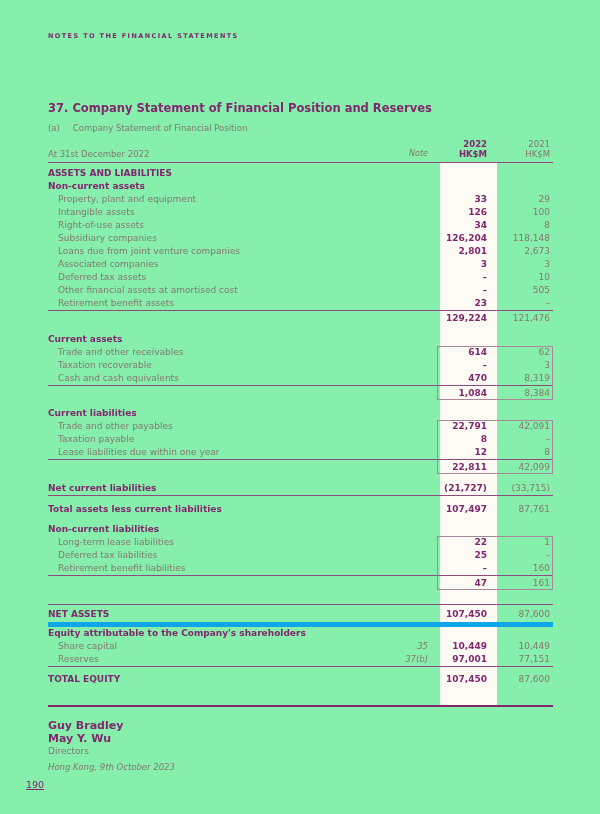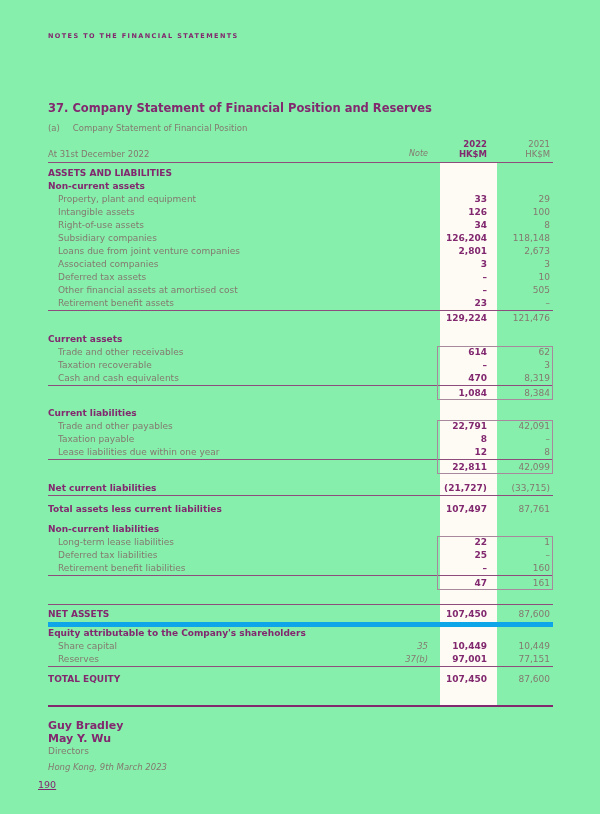--- a/index.html
+++ b/index.html
@@ -59,21 +59,21 @@
   .rule-below { border-bottom:1px solid #8d4c7c; }
   .net-assets { margin-top:14px; border-top:1px solid #8d4c7c; border-bottom:5px solid #0ea5e9; padding-top:2px; line-height:14px; padding-bottom:1px; }
   .equity-rows { border-bottom:1px solid #8d4c7c; }
   .total-equity { border-bottom:2px solid #82286f; padding-top:5px; padding-bottom:19px; line-height:14px; }
 
   .signatures { margin-top:12px; }
   .sig-name { font-size:11px; line-height:13px; font-weight:bold; color:#82286f; }
   .sig-role { font-size:9px; line-height:13px; color:#84796f; }
   .sig-date { margin-top:4px; font-size:8.5px; line-height:11px; font-style:italic; color:#84796f; }
 
-  .page-number { position:absolute; left:38px; bottom:24px; font-size:9.5px; color:#82286f;text-decoration:underline; }
+  .page-number { position:absolute; left:26px; bottom:24px; font-size:9.5px; color:#82286f;text-decoration:underline; }
 </style>
 </head>
 <body>
 
 <div class="page">
   <div class="content">
 
     <div class="running-header">NOTES TO THE FINANCIAL STATEMENTS</div>
 
     <div class="doc-title">37. Company Statement of Financial Position and Reserves</div>
@@ -285,19 +285,19 @@
         <span class="lbl">TOTAL EQUITY</span>
         <span class="num22">107,450</span>
         <span class="num21">87,600</span>
       </div>
     </div>
 
     <div class="signatures">
       <div class="sig-name">Guy Bradley</div>
       <div class="sig-name">May Y. Wu</div>
       <div class="sig-role">Directors</div>
-      <div class="sig-date">Hong Kong, 9th March 2023</div>
+      <div class="sig-date">Hong Kong, 9th October 2023</div>
     </div>
 
   </div>
 
   <div class="page-number">190</div>
 </div>
 
 </body></html>

